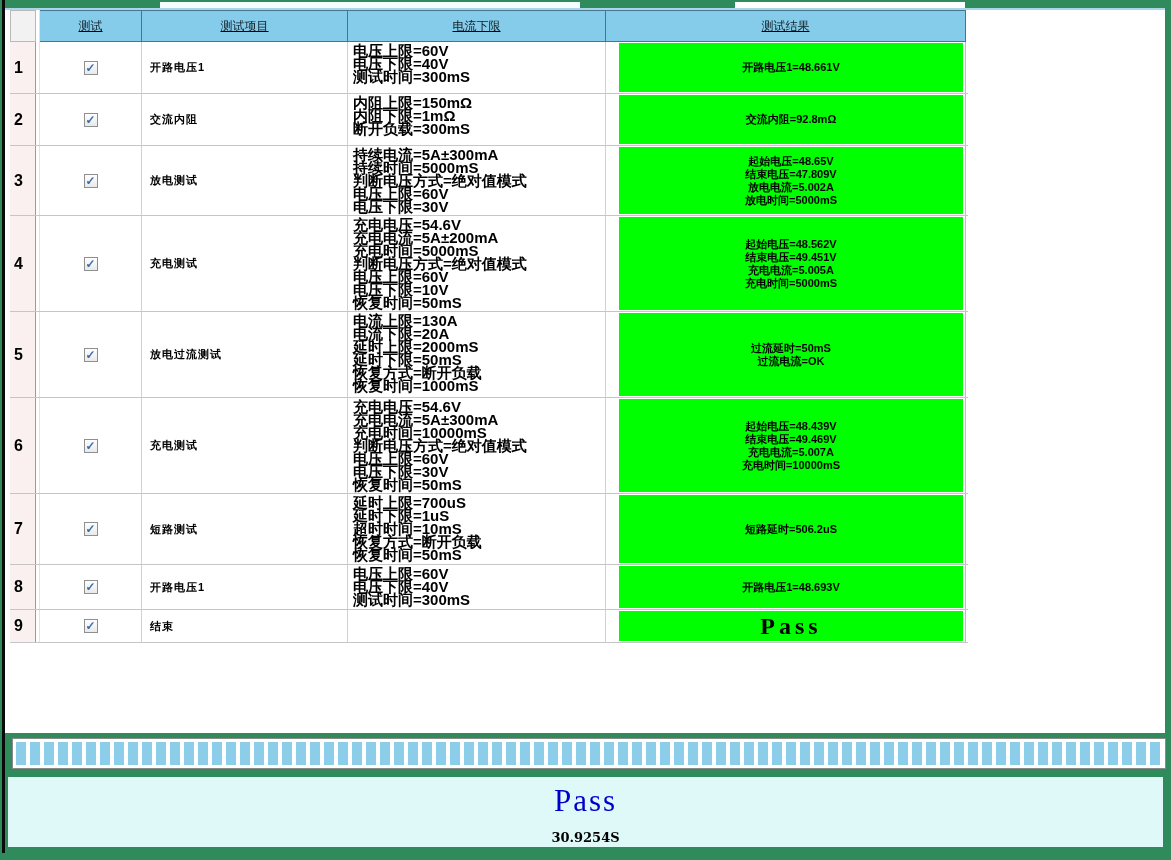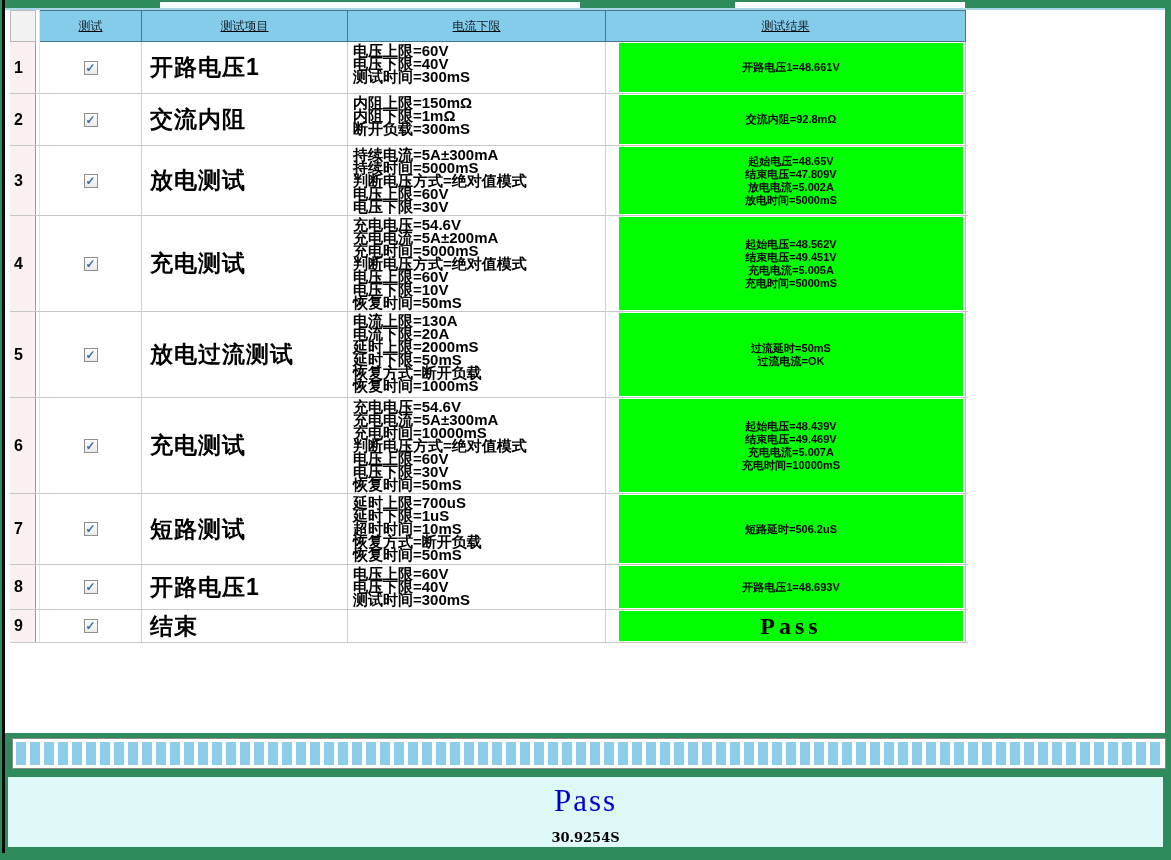--- a/index.html
+++ b/index.html
@@ -23,21 +23,21 @@
   .thead .hcell { background:#85CBEA; border:1px solid #46758D; border-left:none;
                   display:flex; align-items:center; justify-content:center;
                   font-size:12px; color:#102028; }
   .thead .hcell:nth-of-type(2){ border-left:1px solid #46758D; }
 
   .cnum { width:26px; background:#FBF0F0; display:flex; align-items:center; justify-content:flex-start;
           padding-left:4px; font-weight:bold; font-size:16px; color:#000;
           border-right:1px solid #9A9A9A; }
   .ctest { width:102px; display:flex; align-items:center; justify-content:center; }
   .citem { width:206px; display:flex; align-items:center; padding-left:8px;
-           font-size:23px; font-weight:600; letter-spacing:1px; color:#000; }
+           font-size:11px; font-weight:600; letter-spacing:1px; color:#000; }
   .cparams { width:258px; padding:2px 8px 2px 5px; font-size:15px; font-weight:bold;
              line-height:13px; white-space:pre-line; color:#000; }
   .cresult { width:360px; border-right:1px solid #BDBDBD; padding:1px 2px 1px 1px; display:flex; }
   .rbox { background:#00FF00; flex:1; display:flex; align-items:center; justify-content:center;
           text-align:center; font-size:11px; font-weight:bold; line-height:13px;
           white-space:pre-line; color:#000;margin-left:12px; }
   .rbox.big { font-family:"Liberation Serif", serif; font-size:24px; font-weight:600;
               letter-spacing:4px; line-height:24px; }
 
   .cb { width:14px; height:14px; background:linear-gradient(#FEFEFE,#E9E9E9); border:1px solid #8E8F8F;

